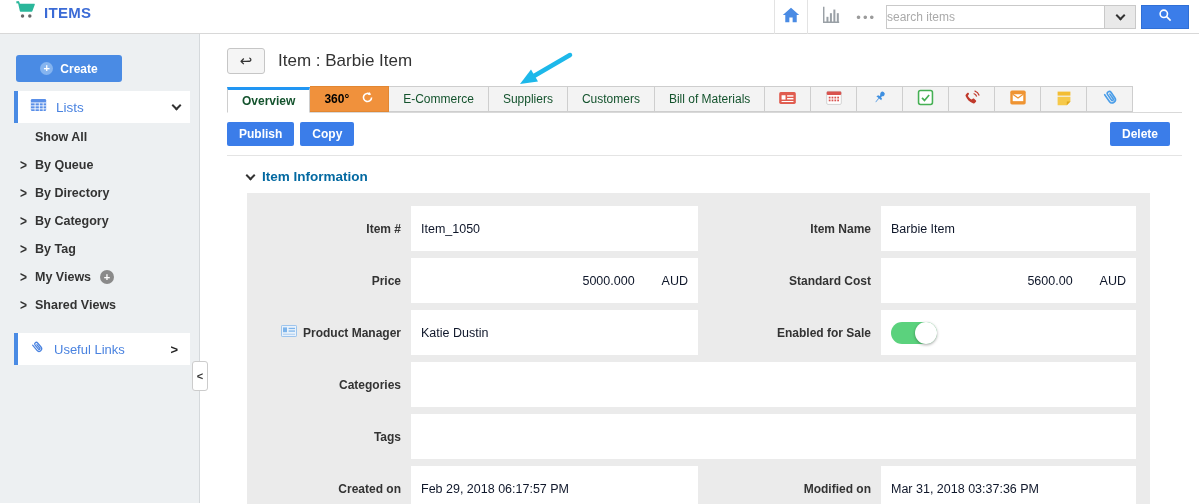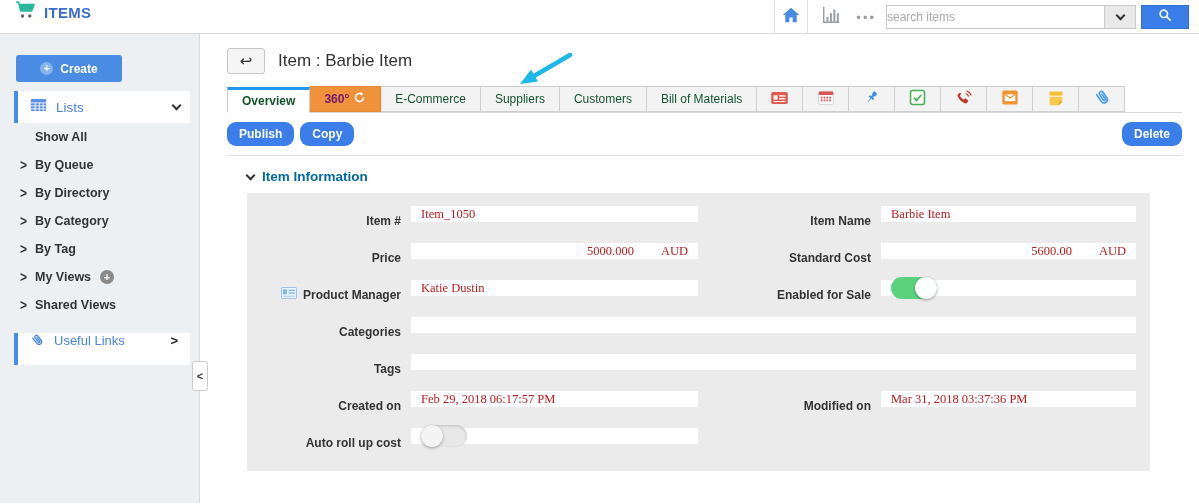--- a/index.html
+++ b/index.html
@@ -29,51 +29,51 @@
 
   
   .create-btn { margin:21px 0 9px 16px; width:106px; height:27px; background:#4a8be4; border-radius:3px; color:#fff; font-weight:bold; font-size:12px; display:flex; align-items:center; justify-content:center; gap:7px; cursor:pointer; }
   .plus-circle { width:13px; height:13px; border-radius:50%; background:#85b4ef; color:#fff; font-size:11px; line-height:13px; text-align:center; font-weight:bold; }
   .lists-row { margin-left:14px; width:176px; height:32px; background:#fff; border-left:4px solid #4a8be4; display:flex; align-items:center; padding:0 10px 0 12px; cursor:pointer;justify-content:center; }
   .lists-label { color:#4a83e0; font-size:13.5px; margin-left:9px; flex:1; }
   .side-item { display:flex; align-items:center; padding:7px 0 7px 20px; font-size:12.5px; font-weight:bold; color:#333; cursor:pointer; }
   .side-item .arr { font-weight:bold; margin-right:8px; font-size:12px; transform:scaleY(1.15); }
   .side-item.noarrow { padding-left:35px; }
   .gray-plus { width:14px; height:14px; border-radius:50%; background:#8a8a8a; color:#fff; font-size:11px; line-height:14px; text-align:center; font-weight:bold; margin-left:9px; }
-  .useful-row { margin:14px 0 0 14px; width:176px; height:32px; background:#fff; border-left:4px solid #4a8be4; display:flex; align-items:flex-start; padding:0 12px; cursor:pointer; }
+  .useful-row { margin:14px 0 0 14px; width:176px; height:32px; background:#fff; border-left:4px solid #4a8be4; display:flex; align-items:center; padding:0 12px; cursor:pointer; }
   .useful-label { color:#4a83e0; font-size:13px; margin-left:9px; flex:1; }
   .useful-arr { font-weight:bold; color:#222; font-size:13px; }
   .collapse-handle { position:absolute; right:-9px; top:327px; width:16px; height:30px; background:#fff; border:1px solid #ccc; border-radius:3px; display:flex; align-items:center; justify-content:center; font-weight:bold; font-size:11px; color:#333; cursor:pointer; z-index:5; }
 
   
   .title-row { display:flex; align-items:center; gap:13px; margin-bottom:12px; }
   .back-btn { width:38px; height:26px; background:#f5f5f5; border:1px solid #c6c6c6; border-radius:3px; font-size:15px; color:#333; display:flex; align-items:center; justify-content:center; cursor:pointer; }
   .page-title { font-size:17px; color:#333; }
 
   
   .tab-bar { display:flex; align-items:flex-end; border-bottom:1px solid #d9d9d9; height:27px; }
   .tab { height:26px; padding:0 14px; background:#f3f3f3; border:1px solid #cecece; border-left:none; display:flex; align-items:center; font-size:12px; color:#14532d; cursor:pointer; white-space:nowrap; }
   .tab:first-child { border-left:1px solid #cecece; }
   .tab.active { background:#fff; border-top:3px solid #2196f3; border-bottom:1px solid #fff; margin-bottom:-1px; font-weight:bold; }
-  .tab.orange { background:#f0913c; border-color:#e28732; color:#701a75; gap:4px; font-weight:bold; }
+  .tab.orange { background:#f0913c; border-color:#e28732; color:#000000; gap:12px; font-weight:bold; }
   .tab.icon-tab { width:46px; padding:0; justify-content:center; }
 
   
   .action-row { display:flex; align-items:center; margin:9px 0 0 0; padding-bottom:9px; border-bottom:1px solid #e4e4e4; }
-  .btn { height:24px; padding:0 12px; background:#3b7de9; color:#fff; font-size:12px; font-weight:bold; border:none; border-radius:9px; margin-right:6px; cursor:pointer; display:flex; align-items:center; }
-  .btn.delete { margin-left:auto; margin-right:0; }
+  .btn { height:24px; padding:0 12px; background:#3b7de9; color:#fff; font-size:12px; font-weight:bold; border:none; border-radius:2px; margin-right:6px; cursor:pointer; display:flex; align-items:center; }
+  .btn.delete { margin-left:auto; margin-right:12px; }
 
   
   .section-head { display:flex; align-items:center; gap:8px; margin:13px 0 9px 20px; cursor:pointer; }
   .section-head .chev { border-color:#333; }
   .section-title { color:#0369a1; font-weight:bold; font-size:13.5px; }
   .panel { margin-left:20px; background:#ebebeb; padding:13px 14px; width:903px; }
   .fgrid { display:grid; grid-template-columns:140px 287px 163px 1fr; column-gap:10px; row-gap:7px; }
   .flabel { font-size:12px; font-weight:bold; color:#333; text-align:right; line-height:30px; white-space:nowrap; display:flex; align-items:center; justify-content:flex-end; gap:6px; }
-  .fval { background:#fff; height:16px; padding:0 10px; font-size:12.5px; color:#b91c1c; display:flex; align-items:center;font-family:Liberation Serif, serif; }
+  .fval { background:#fff; height:45px; padding:0 10px; font-size:12.5px; color:#0f172a; display:flex; align-items:center; }
   .fval.num { justify-content:flex-end; gap:27px; }
   .fval.span3 { grid-column:2 / 5; }
   .toggle { width:46px; height:22px; border-radius:11px; position:relative; cursor:pointer; }
   .toggle.on { background:#5bd27d; }
   .toggle.off { background:#e8e8e8; box-shadow:inset 0 1px 3px rgba(0,0,0,.18); }
   .knob { width:22px; height:22px; border-radius:50%; background:#fff; box-shadow:0 1px 3px rgba(0,0,0,.35); position:absolute; top:0; }
   .toggle.on .knob { right:0; }
   .toggle.off .knob { left:0; background:#f4f4f4; }
 
   .annot-arrow { position:absolute; left:508px; top:49px; z-index:9; pointer-events:none; }

